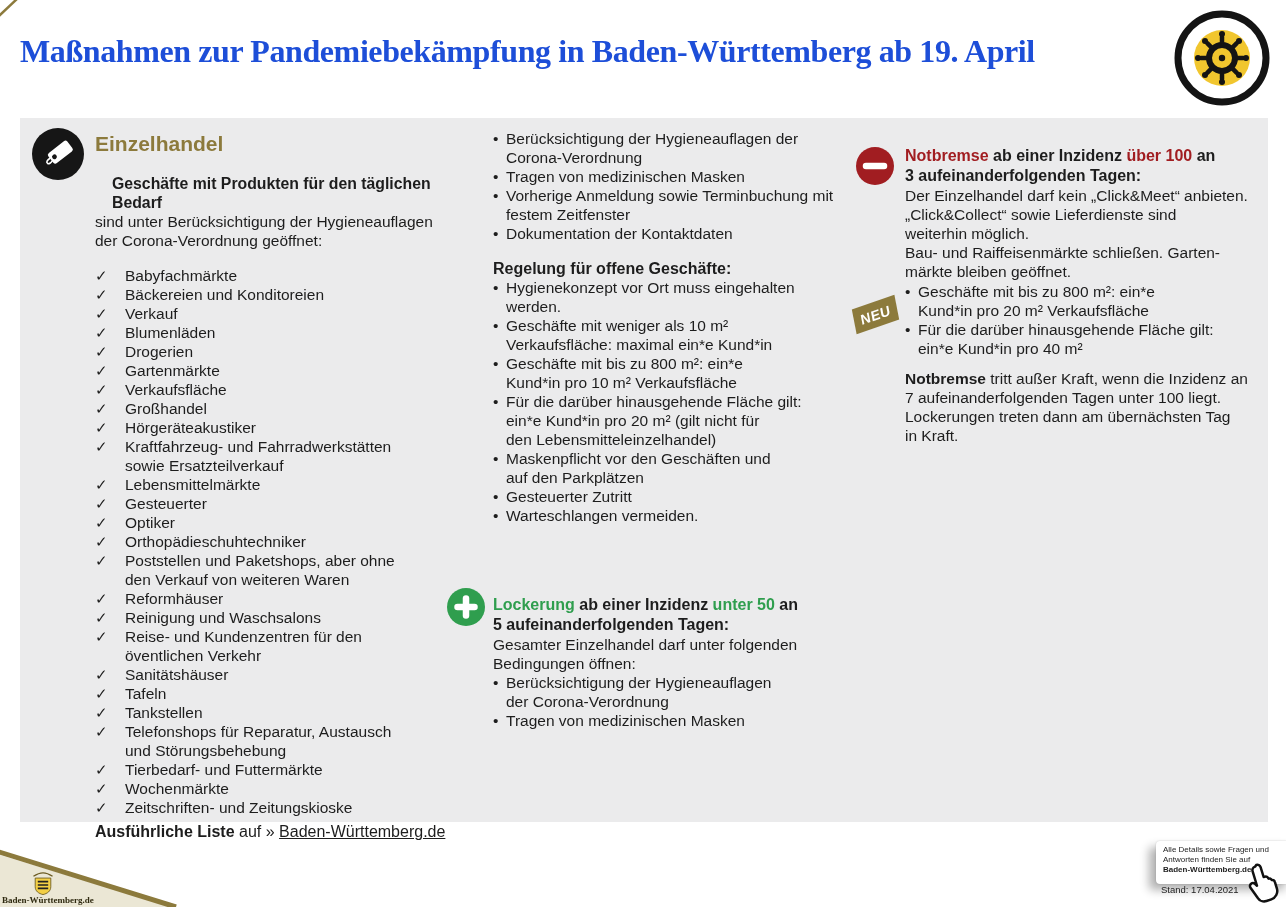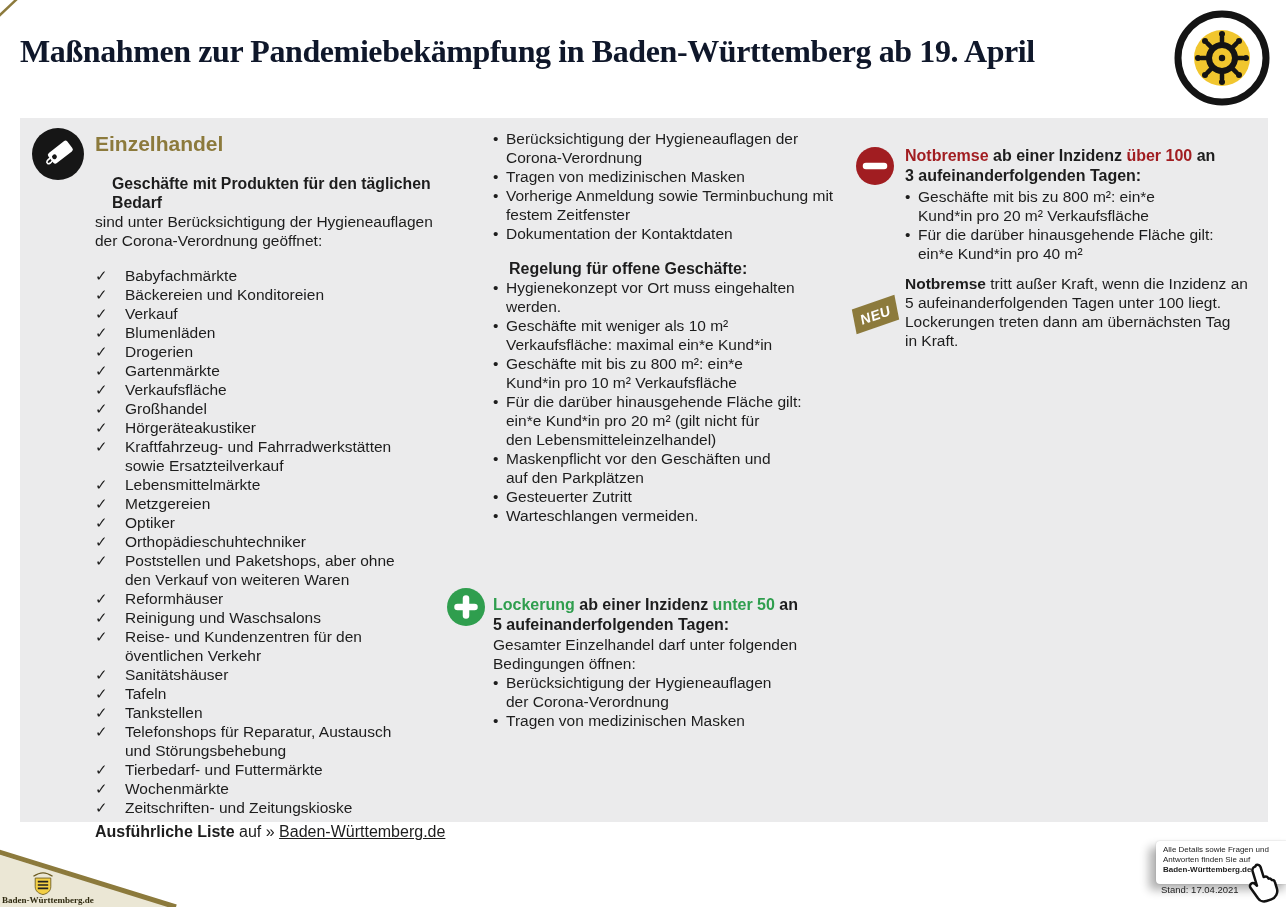--- a/index.html
+++ b/index.html
@@ -1,20 +1,20 @@
 <!DOCTYPE html>
 <html style="--c-gold: #8c7a3c; --c-green: #2f9e4e; --c-red: #a11d21; --c-panel: #ebebec; --c-cream: #ebe7d5; --c-virus_yellow: #f1c62e;"><head>
 <meta charset="utf-8">
 <style>
   html,body{margin:0;padding:0;background:#fff;}
   .page{position:relative;width:1286px;height:907px;background:#fff;overflow:hidden;
         font-family:"Liberation Sans",sans-serif;color:#1d1d1d;}
   .panel{position:absolute;left:20px;top:118px;width:1248px;height:704px;background:var(--c-panel,#ebebec);}
   .title{position:absolute;left:20px;top:33px;margin:0;font-family:"Liberation Serif",serif;
-         font-weight:700;font-size:32px;letter-spacing:-.4px;color:#0f172a;white-space:nowrap;}
+         font-weight:700;font-size:32px;letter-spacing:-.4px;color:#1d4ed8;white-space:nowrap;}
   .virus{position:absolute;left:1172px;top:8px;width:100px;height:100px;}
   .corner-tl{position:absolute;left:0;top:0;width:26px;height:22px;}
 
   .col{position:absolute;font-size:15.5px;line-height:19px;}
   .pre{white-space:pre-line;}
   p,h2,h3{margin:0;}
 
   
   .tagbadge{position:absolute;left:32px;top:128px;width:52px;height:52px;}
   .col1{left:95px;top:132px;width:382px;}
@@ -26,21 +26,21 @@
 
   
   .li-row{display:flex;}
   .li-glyph{flex:0 0 auto;}
   .chklist .li-glyph{width:30px;font-size:15px;}
   .bullist .li-glyph{width:13px;}
   .li-text{flex:1 1 auto;white-space:pre-line;}
 
   
   .col2{left:493px;top:129px;width:368px;}
-  .col2 h3{font-size:16px;font-weight:700;margin:16px 16px 0;}
+  .col2 h3{font-size:16px;font-weight:700;margin:16px 0 0;}
   .seclead b{font-size:15.8px;}
 
   .circle{position:absolute;width:38px;height:38px;border-radius:50%;}
   .circle svg{position:absolute;left:0;top:0;}
   .green-circle{left:447px;top:588px;background:var(--c-green,#2f9e4e);}
   .red-circle{left:856px;top:147px;background:var(--c-red,#a11d21);}
 
   .lockerung{position:absolute;left:493px;top:595px;width:368px;font-size:15.5px;line-height:19px;}
   .sec-head{font-weight:700;font-size:16px;line-height:20px;}
   .sec-head .block{display:block;white-space:pre-line;}
@@ -170,21 +170,21 @@
           <span class="li-glyph">✓</span>
           <span class="li-text">Kraftfahrzeug- und Fahrradwerkstätten
 sowie Ersatzteilverkauf</span>
         </div>
         <div class="li-row">
           <span class="li-glyph">✓</span>
           <span class="li-text">Lebensmittelmärkte</span>
         </div>
         <div class="li-row">
           <span class="li-glyph">✓</span>
-          <span class="li-text">Metzgereien</span>
+          <span class="li-text">Gesteuerter</span>
         </div>
         <div class="li-row">
           <span class="li-glyph">✓</span>
           <span class="li-text">Optiker</span>
         </div>
         <div class="li-row">
           <span class="li-glyph">✓</span>
           <span class="li-text">Orthopädieschuhtechniker</span>
         </div>
         <div class="li-row">
@@ -331,37 +331,42 @@
   <div class="circle red-circle">
     <svg viewBox="0 0 38 38" width="38" height="38">
       <line x1="10" y1="19" x2="28" y2="19" stroke="#fff" stroke-width="6.5" stroke-linecap="round"></line>
     </svg>
   </div>
   <div class="col col3">
     <p class="sec-head">
       <span class="red">Notbremse</span><span> ab einer Inzidenz </span><span class="red">über 100</span><span> an</span>
       <span class="block">3 aufeinanderfolgenden Tagen:</span>
     </p>
+    <p class="pre body">Der Einzelhandel darf kein „Click&amp;Meet“ anbieten.
+„Click&amp;Collect“ sowie Lieferdienste sind
+weiterhin möglich.
+Bau- und Raiffeisenmärkte schließen. Garten-
+märkte bleiben geöffnet.</p>
 
     <div class="list bullist erg-list">
         <div class="li-row">
           <span class="li-glyph">•</span>
           <span class="li-text">Geschäfte mit bis zu 800 m²: ein*e
 Kund*in pro 20 m² Verkaufsfläche</span>
         </div>
         <div class="li-row">
           <span class="li-glyph">•</span>
           <span class="li-text">Für die darüber hinausgehende Fläche gilt:
 ein*e Kund*in pro 40 m²</span>
         </div>
       </div>
 
     <p class="outro">
       <b>Notbremse</b><span class="pre"> tritt außer Kraft, wenn die Inzidenz an
-5 aufeinanderfolgenden Tagen unter 100 liegt.
+7 aufeinanderfolgenden Tagen unter 100 liegt.
 Lockerungen treten dann am übernächsten Tag
 in Kraft.</span>
     </p>
   </div>
   <div class="neu-badge">NEU</div>
 
   <svg class="ribbon-bl" viewBox="0 0 210 70">
     <polygon points="0,18 172,70 0,70" fill="#ebe7d5"></polygon>
     <line x1="-4" y1="14" x2="176" y2="70" stroke="#8c7a3c" stroke-width="5"></line>
   </svg>

